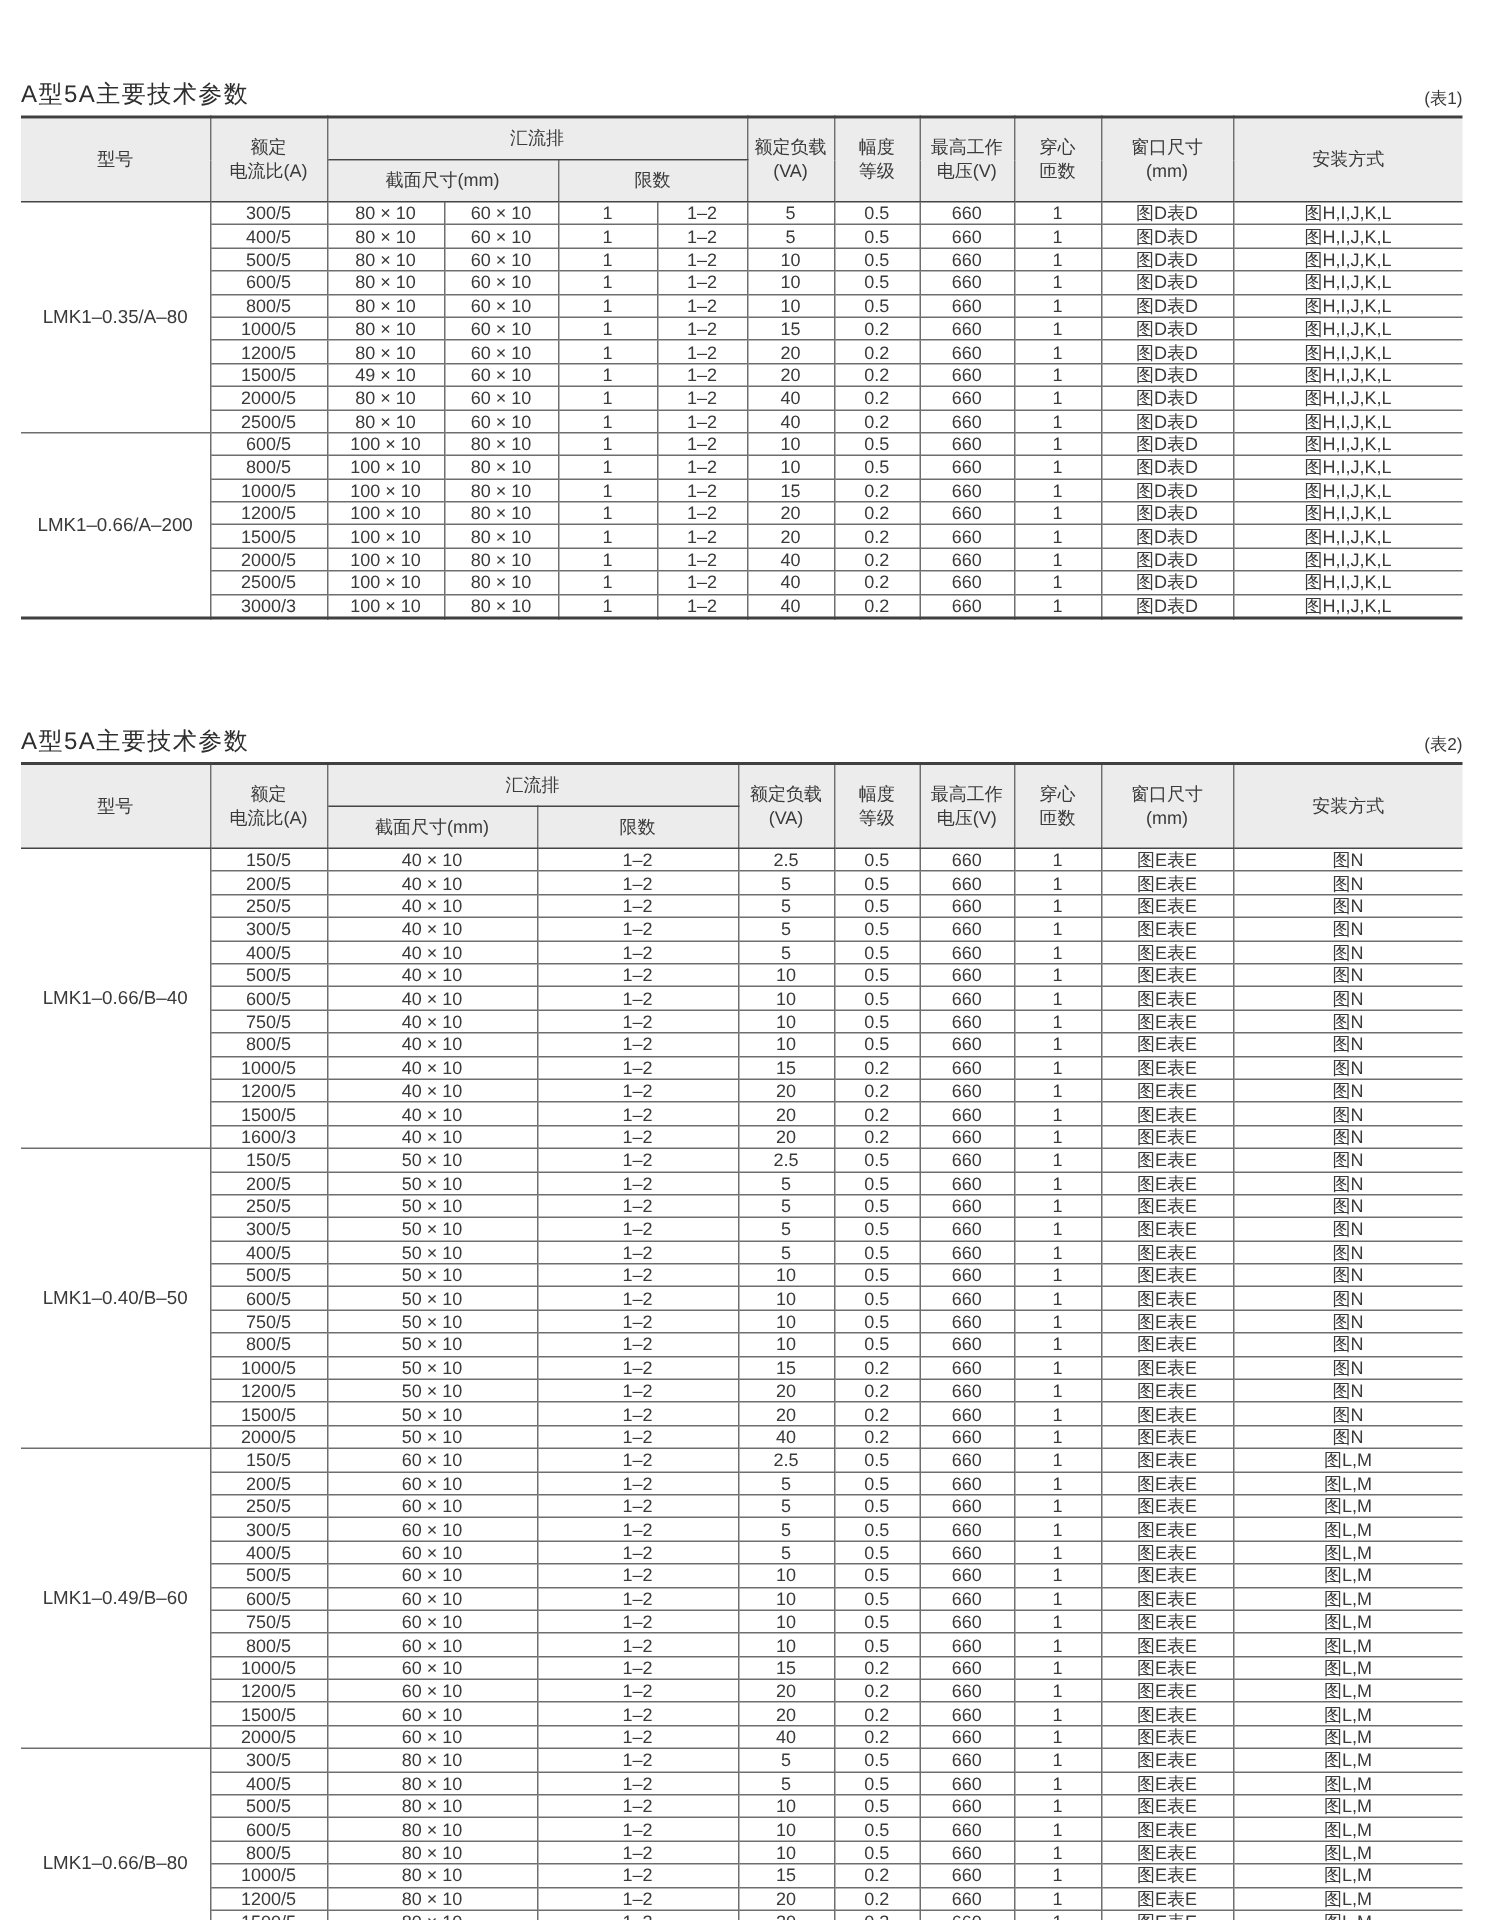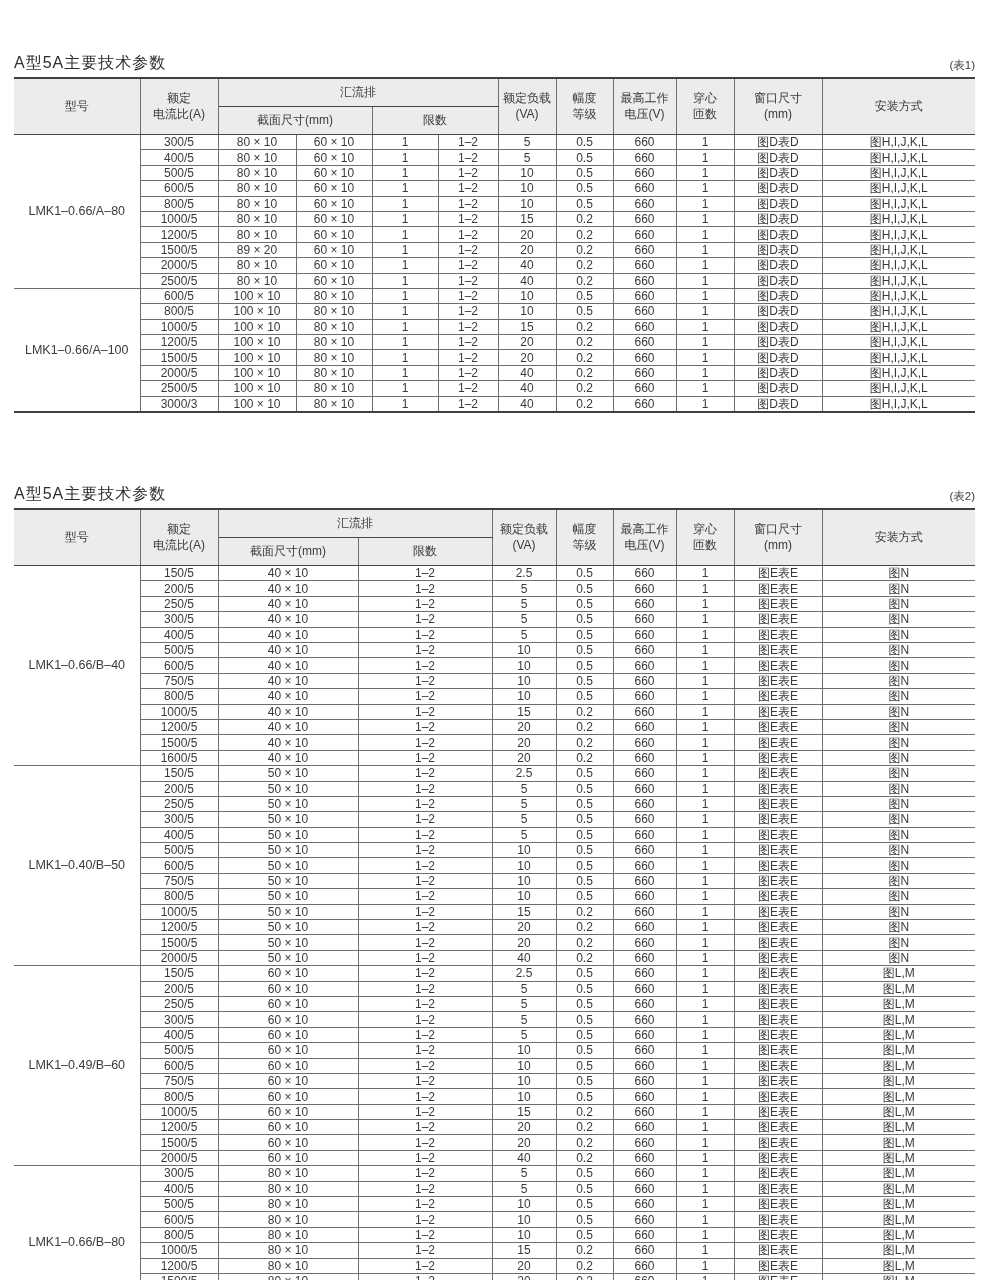--- a/index.html
+++ b/index.html
@@ -89,21 +89,21 @@
 (mm)</th>
               <th rowspan="2" class="edge-r">安装方式</th>
             </tr>
             <tr>
               <th colspan="2">截面尺寸(mm)</th>
               <th colspan="2">限数</th>
             </tr>
           </thead>
           <tbody>
             <tr>
-              <td rowspan="10" class="model edge-l">LMK1–0.66/A–80</td>
+              <td rowspan="10" class="model edge-l">LMK1–0.35/A–80</td>
               <td>300/5</td>
               <td>80 × 10</td>
               <td>60 × 10</td>
               <td>1</td>
               <td>1–2</td>
               <td>5</td>
               <td>0.5</td>
               <td>660</td>
               <td>1</td>
               <td>图D表D</td>
@@ -182,21 +182,21 @@
               <td>1–2</td>
               <td>20</td>
               <td>0.2</td>
               <td>660</td>
               <td>1</td>
               <td>图D表D</td>
               <td class="edge-r">图H,I,J,K,L</td>
             </tr>
             <tr>
               <td>1500/5</td>
-              <td>89 × 20</td>
+              <td>49 × 10</td>
               <td>60 × 10</td>
               <td>1</td>
               <td>1–2</td>
               <td>20</td>
               <td>0.2</td>
               <td>660</td>
               <td>1</td>
               <td>图D表D</td>
               <td class="edge-r">图H,I,J,K,L</td>
             </tr>
@@ -220,21 +220,21 @@
               <td>1</td>
               <td>1–2</td>
               <td>40</td>
               <td>0.2</td>
               <td>660</td>
               <td>1</td>
               <td>图D表D</td>
               <td class="edge-r">图H,I,J,K,L</td>
             </tr>
             <tr class="sec-start">
-              <td rowspan="8" class="model edge-l">LMK1–0.66/A–100</td>
+              <td rowspan="8" class="model edge-l">LMK1–0.66/A–200</td>
               <td>600/5</td>
               <td>100 × 10</td>
               <td>80 × 10</td>
               <td>1</td>
               <td>1–2</td>
               <td>10</td>
               <td>0.5</td>
               <td>660</td>
               <td>1</td>
               <td>图D表D</td>
@@ -506,21 +506,21 @@
               <td>40 × 10</td>
               <td>1–2</td>
               <td>20</td>
               <td>0.2</td>
               <td>660</td>
               <td>1</td>
               <td>图E表E</td>
               <td class="edge-r">图N</td>
             </tr>
             <tr>
-              <td>1600/5</td>
+              <td>1600/3</td>
               <td>40 × 10</td>
               <td>1–2</td>
               <td>20</td>
               <td>0.2</td>
               <td>660</td>
               <td>1</td>
               <td>图E表E</td>
               <td class="edge-r">图N</td>
             </tr>
             <tr class="sec-start">

